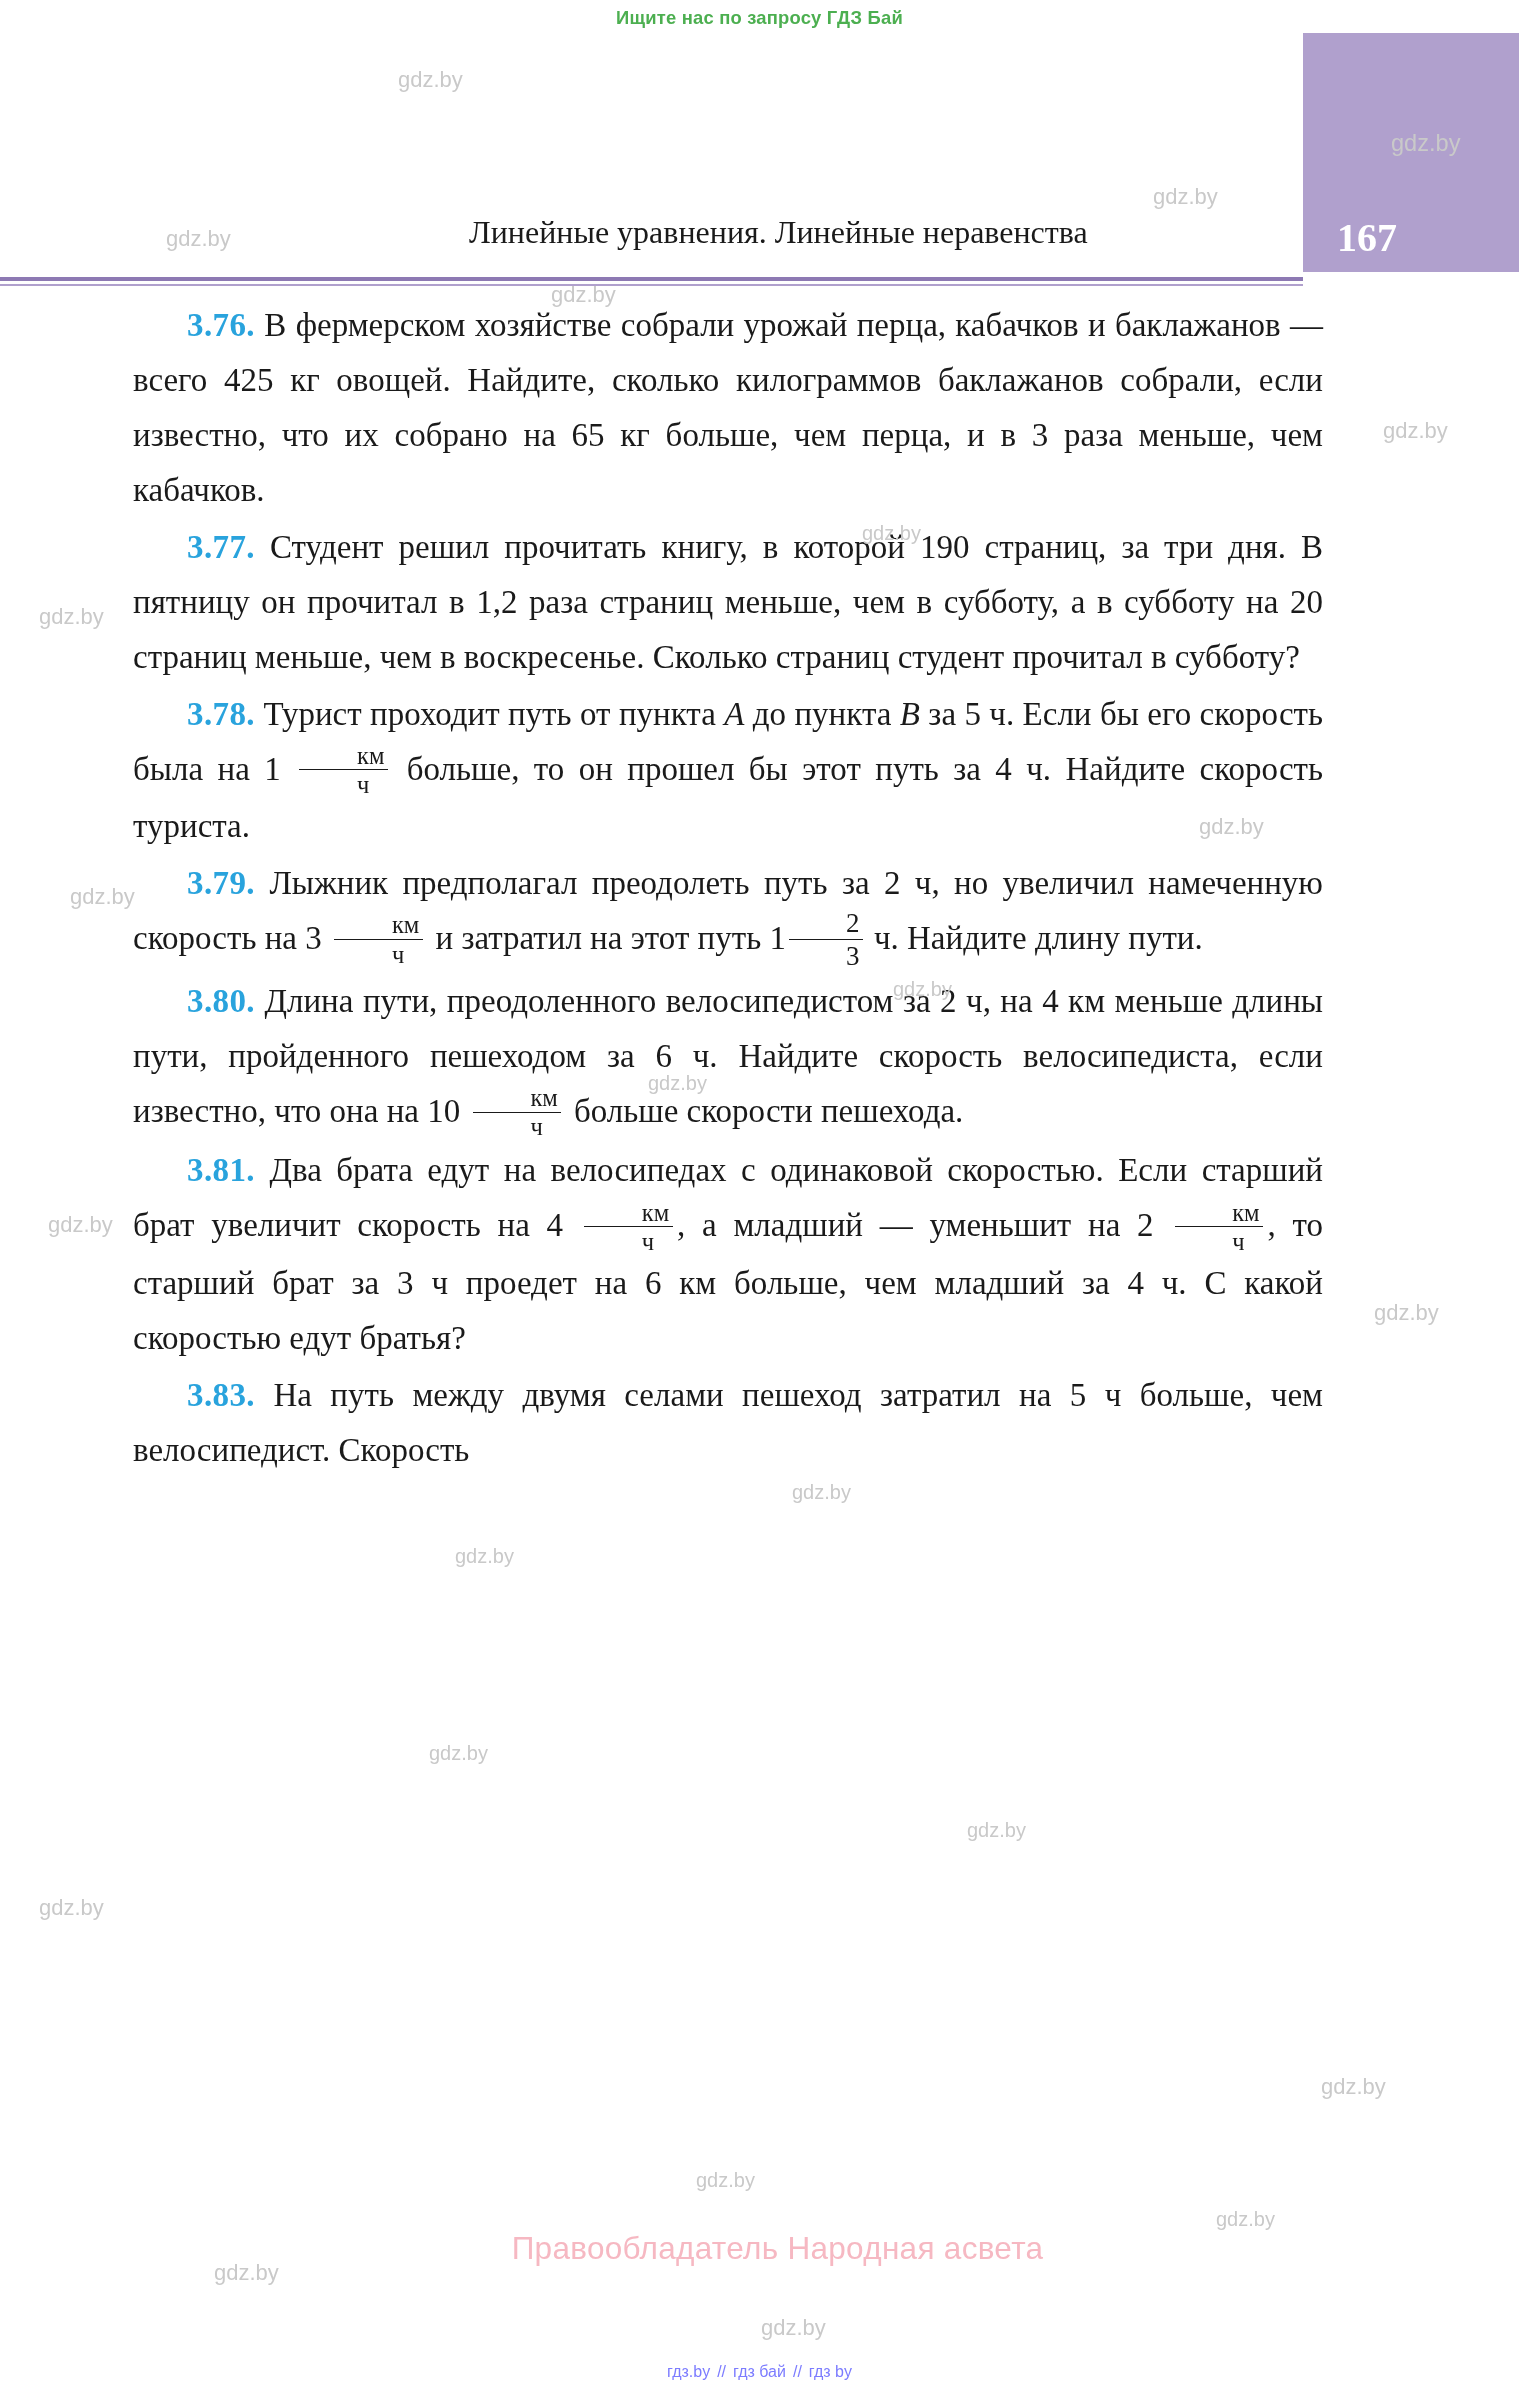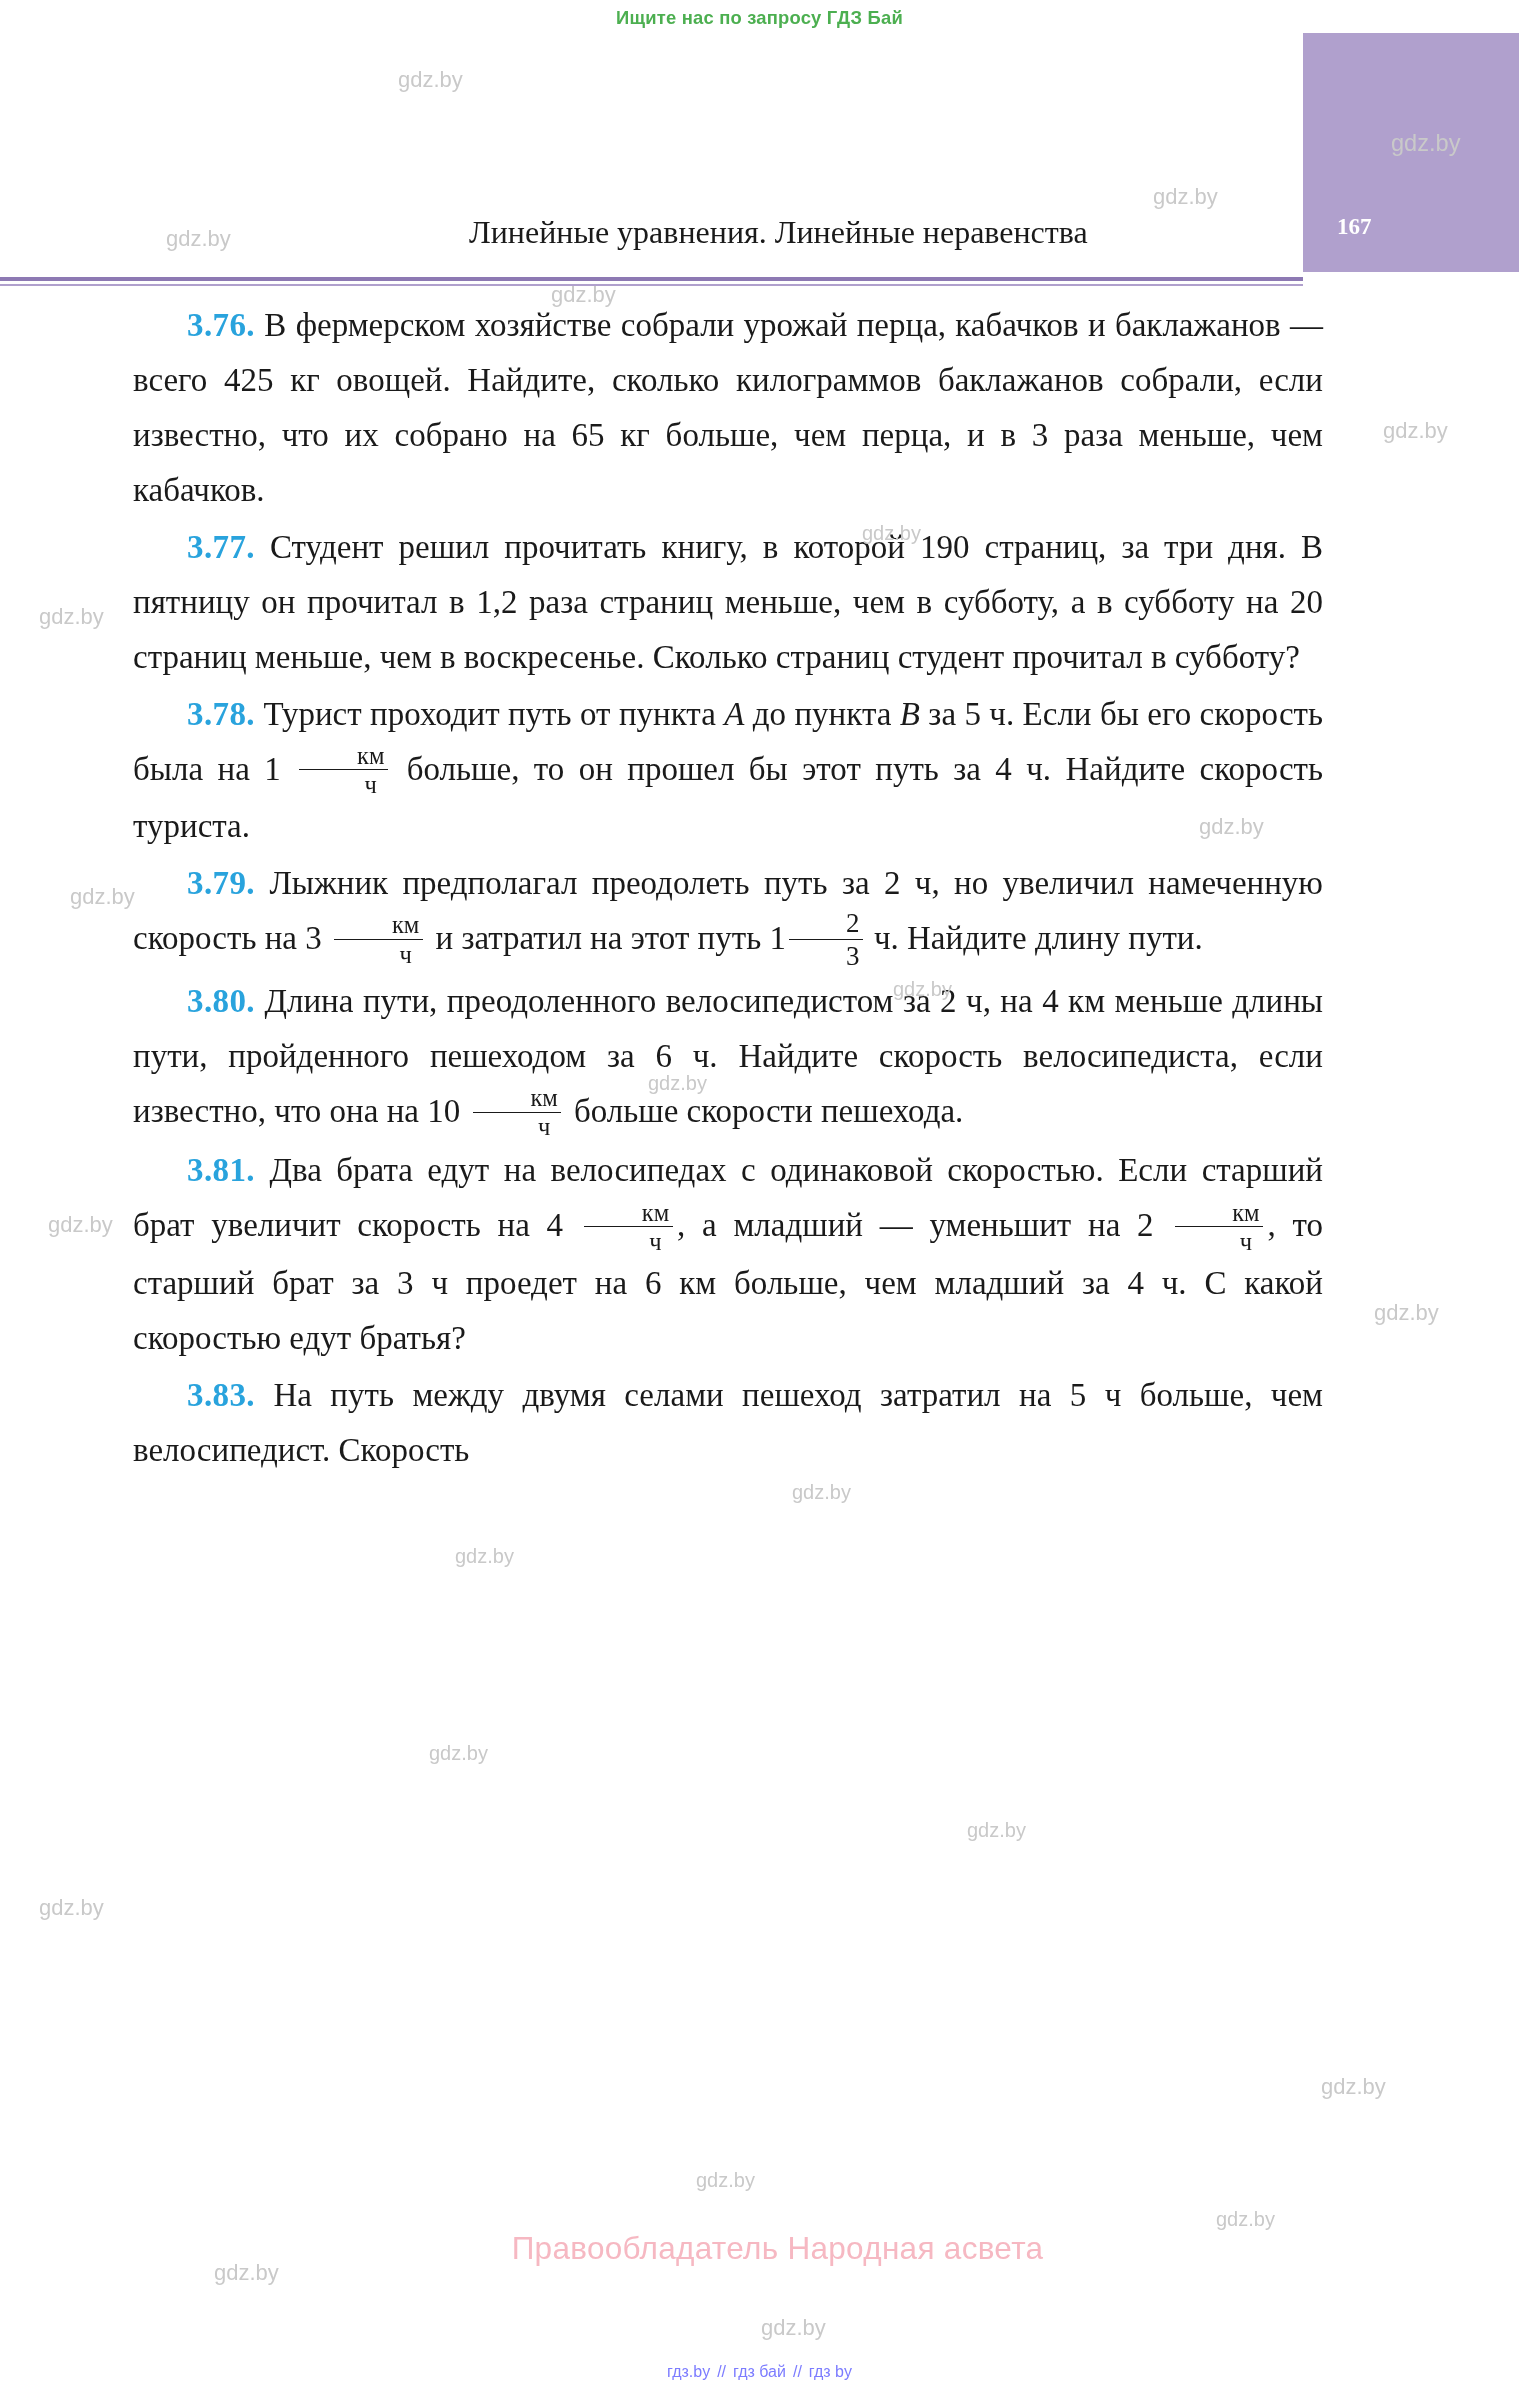--- a/index.html
+++ b/index.html
@@ -43,21 +43,21 @@
     left: 1303px;
     width: 216px;
     height: 239px;
     background: #b0a0cd;
   }
   .page-number {
     position: absolute;
     top: 214px;
     left: 1337px;
     font-family: "Liberation Serif", serif;
-    font-size: 23px;
+    font-size: 40px;
     font-weight: bold;
     color: #ffffff;
   }
   .running-title {
     position: absolute;
     top: 214px;
     left: 469px;
     font-size: 32px;
     color: #1a1a1a;
     white-space: nowrap;
@@ -101,21 +101,20 @@
     letter-spacing: 0.4px;
   }
   .num + span { }
   em.var {
     font-style: italic;
   }
   
   .frac {
     display: inline-block;
     vertical-align: middle;
-    text-align: center;
     font-size: 24.5px;
     line-height: 1.04;
     margin: 0 4.4px;
     position: relative;
     top: -1.8px;
   }
   .frac .top {
     display: block;
     padding: 0 3.5px 0.9px 3.5px;
     border-bottom: 1.8px solid #1a1a1a;

